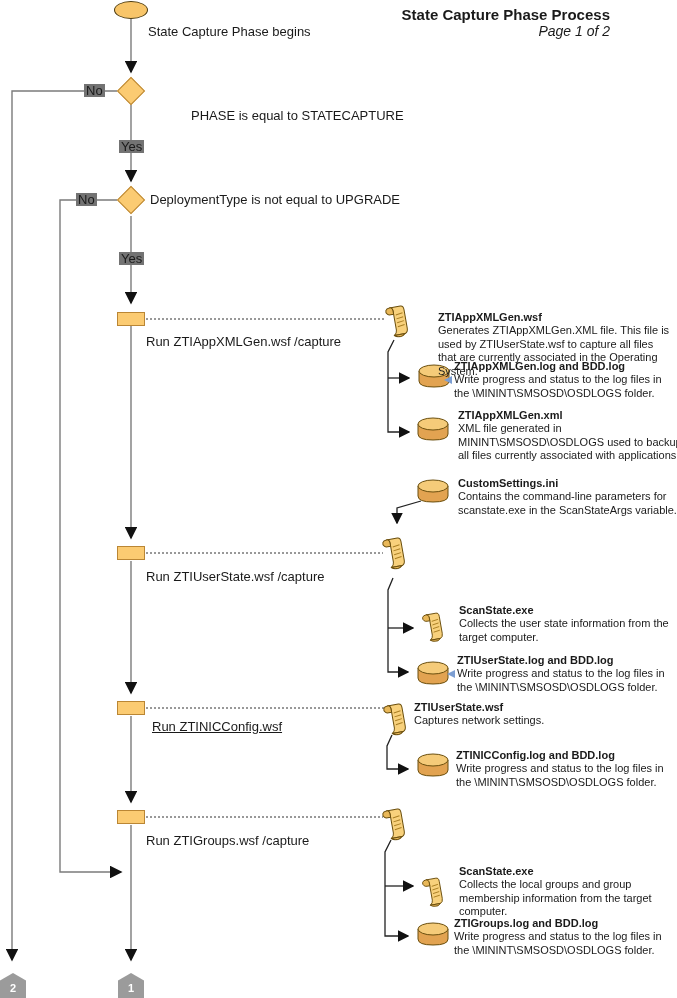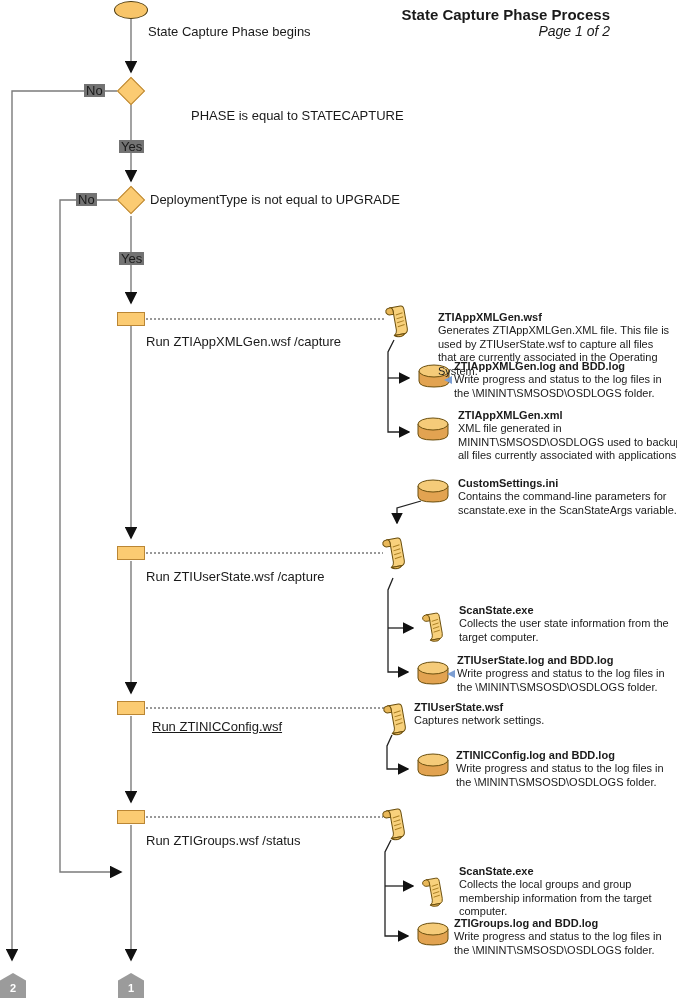--- a/index.html
+++ b/index.html
@@ -93,21 +93,21 @@
   <div class="lbl" style="left:148px;top:25px;">State Capture Phase begins</div>
   <div class="lbl yn" style="left:84px;top:84px;">No</div>
   <div class="lbl" style="left:146px;top:109px;padding-left:45px;">PHASE is equal to STATECAPTURE</div>
   <div class="lbl yn" style="left:119px;top:140px;">Yes</div>
   <div class="lbl yn" style="left:76px;top:193px;">No</div>
   <div class="lbl" style="left:150px;top:193px;">DeploymentType is not equal to UPGRADE</div>
   <div class="lbl yn" style="left:119px;top:252px;">Yes</div>
   <div class="lbl" style="left:146px;top:335px;">Run ZTIAppXMLGen.wsf /capture</div>
   <div class="lbl" style="left:146px;top:570px;">Run ZTIUserState.wsf /capture</div>
   <div class="lbl" style="left:152px;top:720px;text-decoration:underline;">Run ZTINICConfig.wsf</div>
-  <div class="lbl" style="left:146px;top:834px;">Run ZTIGroups.wsf /status</div>
+  <div class="lbl" style="left:146px;top:834px;">Run ZTIGroups.wsf /capture</div>
 
   <div class="icon tilt" style="left:384px;top:302px;">
     <svg width="24" height="36" viewBox="0 0 24 36">
         <g fill="#F8D17C" stroke="#6b4f0e" stroke-width="1" stroke-linejoin="round">
           <path d="M8 5 L19 5 Q22 5 22 9 L22 28 Q22 32 19 33 L8 33 Q11 31 11 28 L11 9 Q11 6 8 5 Z"></path>
           <path d="M8 5 Q5 5 4 7 Q3 9 5 11 Q6 12 8 12 L11 12 L11 9 Q11 5 8 5 Z" fill="#E9B859"></path>
           <path d="M8 33 L19 33 Q16 36 13 35 Q10 35 8 33 Z" fill="#E9B859"></path>
         </g>
         <path d="M13 13 L20 12 M13 17 L20 16 M13 21 L20 20 M13 25 L20 24" stroke="#A97E23" stroke-width="1" fill="none"></path>
       </svg>

